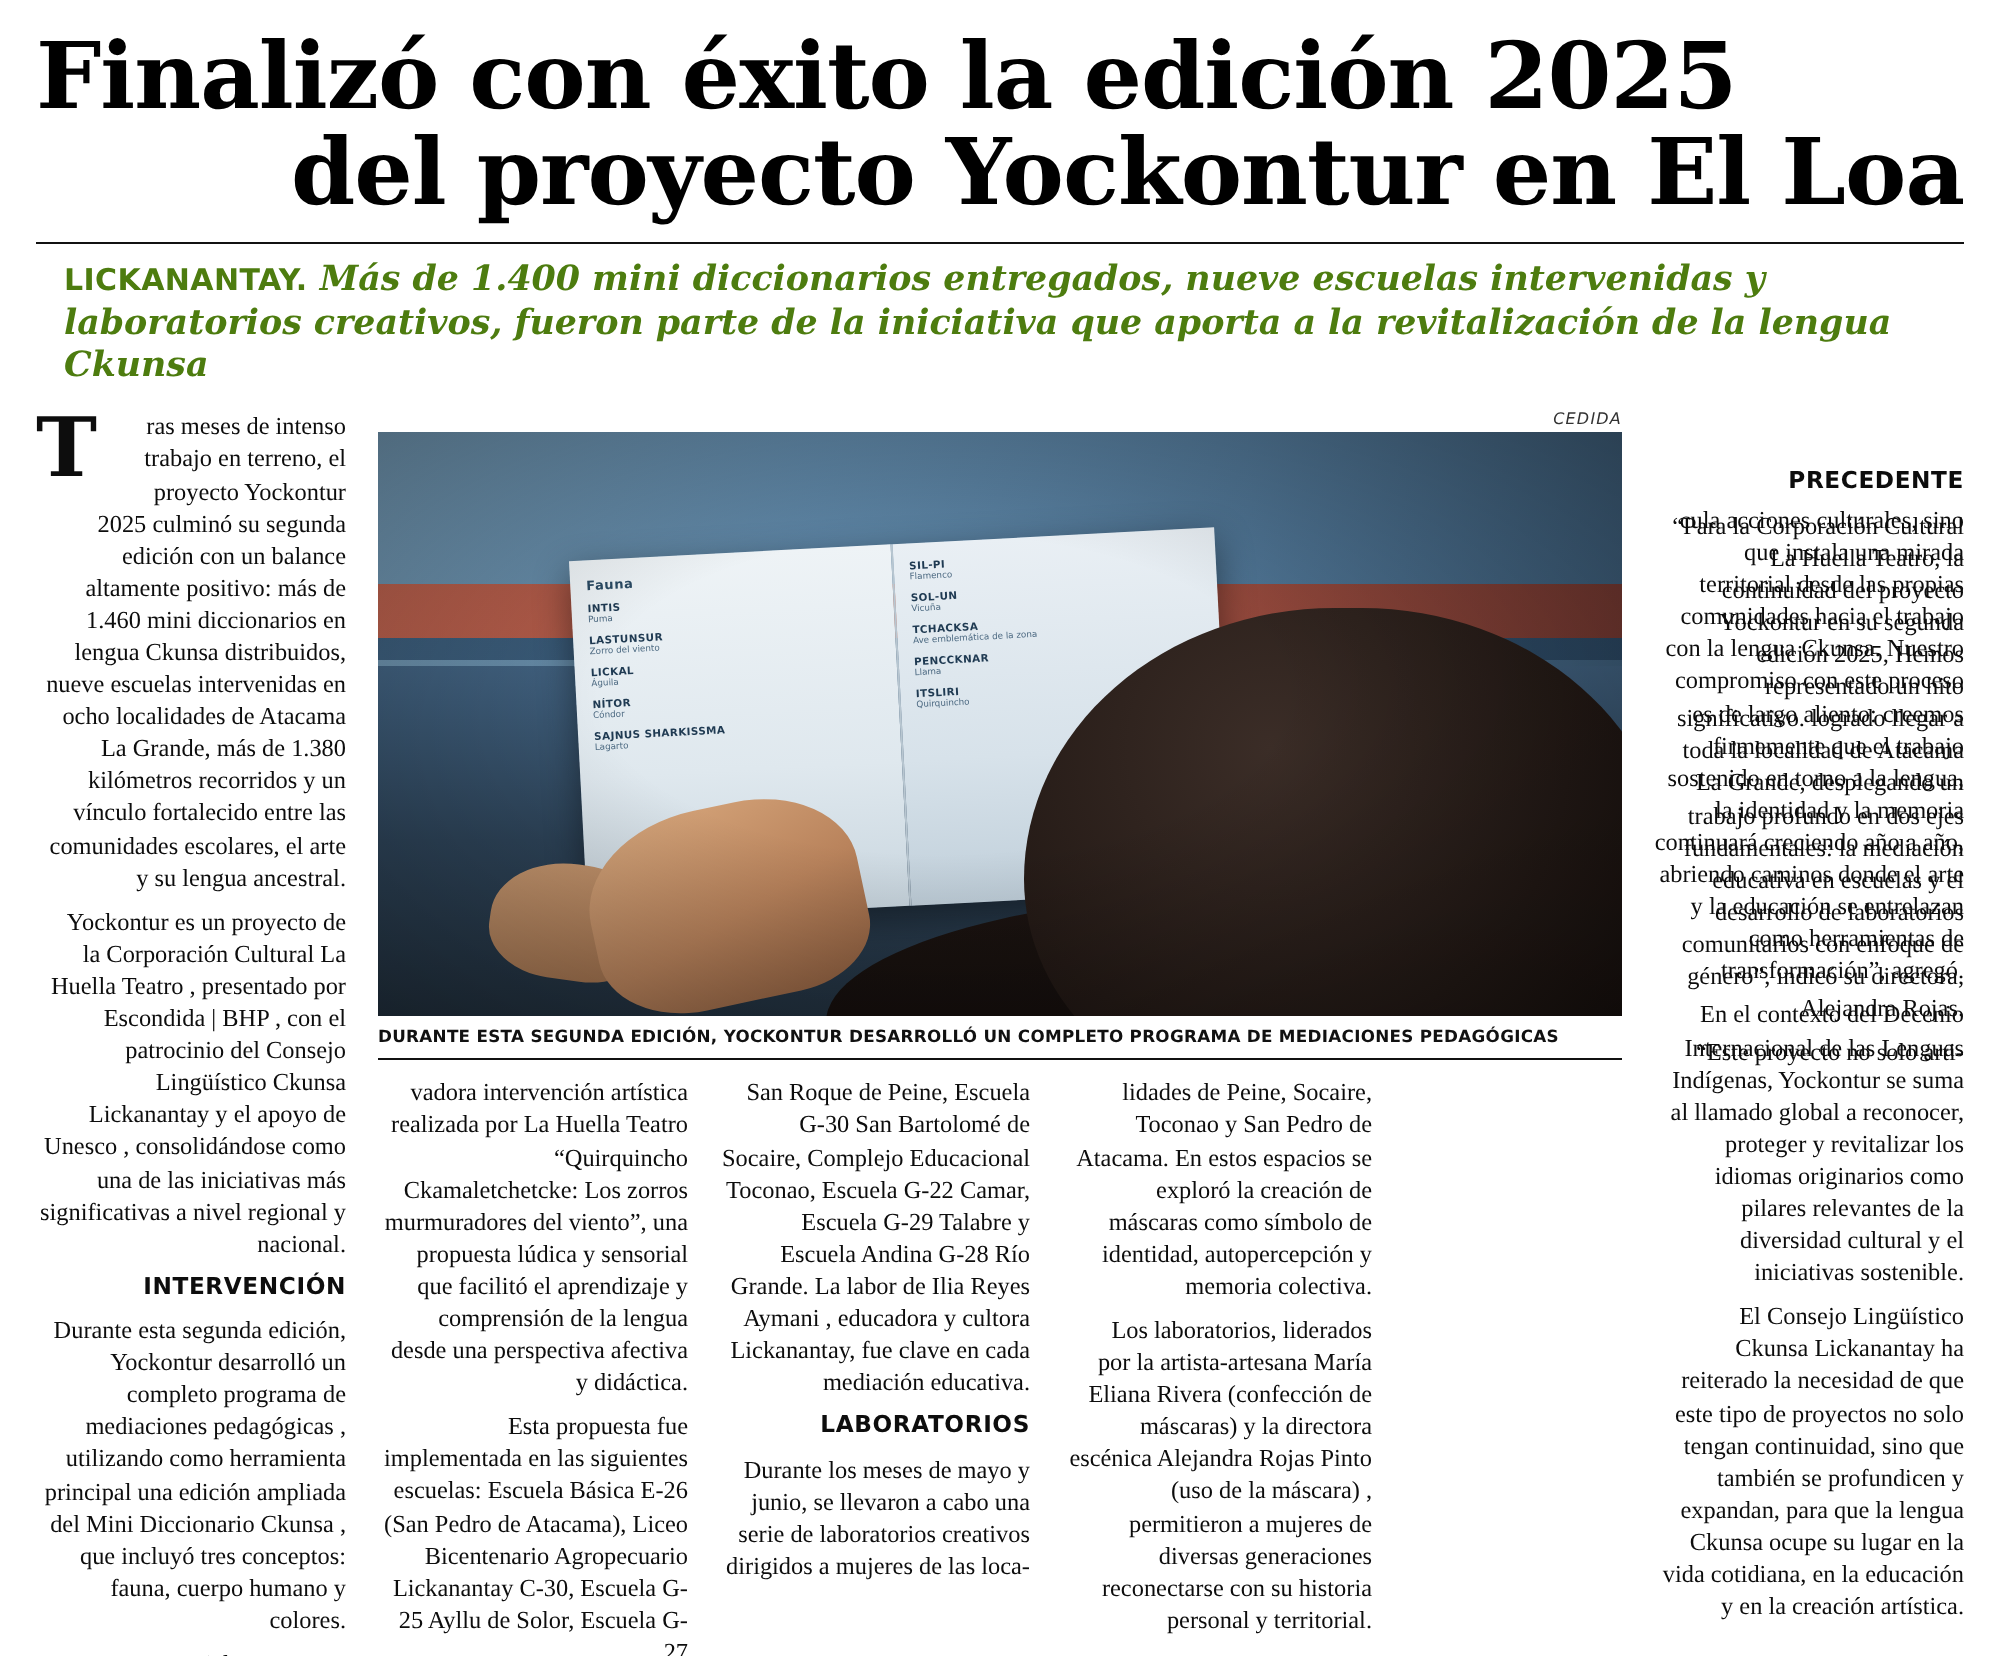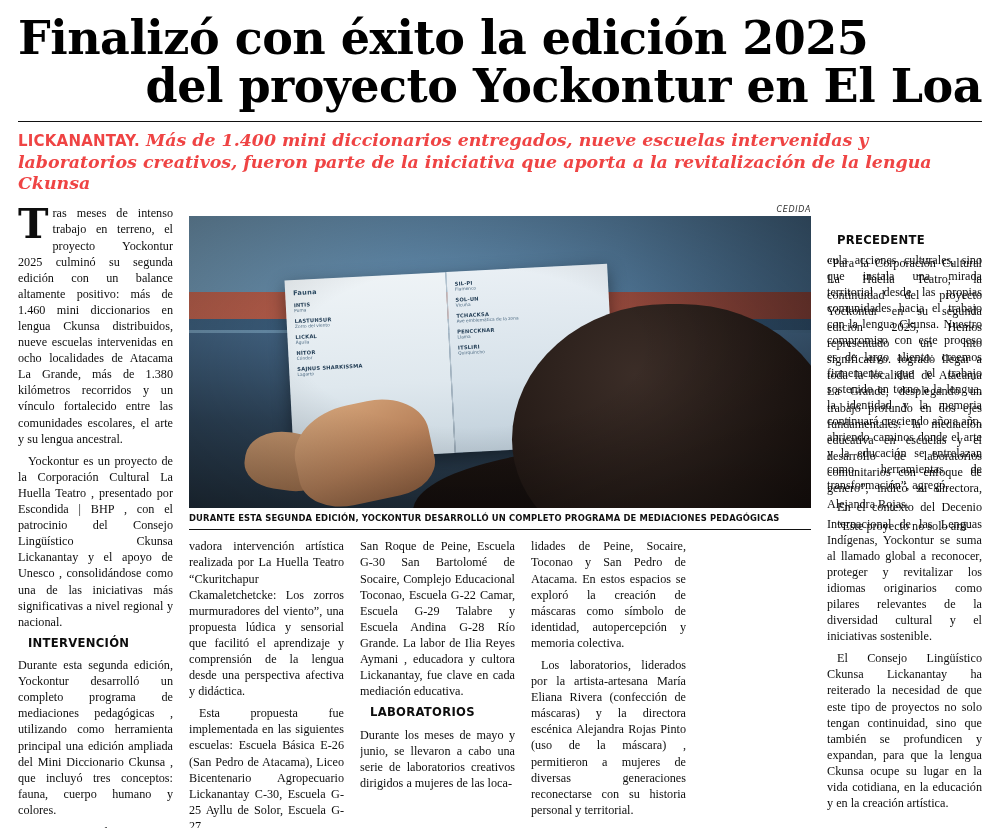--- a/index.html
+++ b/index.html
@@ -33,22 +33,22 @@
     border-top: 1px solid #111;
     margin: 10px 0 8px 0;
   }
   
   .lead {
     font-family: "DejaVu Serif", "Liberation Serif", serif;
     font-style: italic;
     font-weight: 700;
     font-size: 17.4px;
     line-height: 1.26;
-    margin: 0 0 10px 0;
-    color: #ef4444;
+    margin: 0 0 10px 14px;
+    color: #4d7c0f;
   }
   .lead .kicker {
     font-style: normal;
     font-weight: 700;
     font-size: 15px;
     letter-spacing: 0.2px;
     font-family: "DejaVu Sans", "Liberation Sans", sans-serif;
   }
   
   .grid {
@@ -58,21 +58,21 @@
     height: 578px;
   }
   .col {
     font-size: 12.2px;
     line-height: 1.32;
     text-align: justify;
     hyphens: auto;
     -webkit-hyphens: auto;
     overflow: hidden;
   }
-  .col p { margin: 0 0 6px 0; text-indent: 10px; }
+  .col p { margin: 0 0 6px 0; text-indent: 10px; text-align: right; }
   .col p.noindent { text-indent: 0; }
   .subhead {
     font-family: "DejaVu Sans", "Liberation Sans", sans-serif;
     font-weight: 700;
     font-size: 11.6px;
     letter-spacing: 0.3px;
     margin: 7px 0 5px 0;
     text-indent: 0;
     text-align: left;
   }
@@ -300,21 +300,21 @@
         <div class="ph-hand"></div>
         <div class="ph-shoulder"></div>
         <div class="ph-head"></div>
         <div class="ph-vig"></div>
       </div>
 
       <div class="caption">DURANTE ESTA SEGUNDA EDICIÓN, YOCKONTUR DESARROLLÓ UN COMPLETO PROGRAMA DE MEDIACIONES PEDAGÓGICAS</div>
 
       <div class="photo-col-texts">
         <div class="col">
-          <p class="noindent">vadora intervención artística realizada por La Huella Teatro “Ckuritchapur Ckamaletchetcke: Los zorros murmuradores del viento”, una propuesta lúdica y sensorial que facilitó el aprendizaje y comprensión de la lengua desde una perspectiva afectiva y didáctica.</p>
+          <p class="noindent">vadora intervención artística realizada por La Huella Teatro “Quirquincho Ckamaletchetcke: Los zorros murmuradores del viento”, una propuesta lúdica y sensorial que facilitó el aprendizaje y comprensión de la lengua desde una perspectiva afectiva y didáctica.</p>
           <p>Esta propuesta fue implementada en las siguientes escuelas: Escuela Básica E-26 (San Pedro de Atacama), Liceo Bicentenario Agropecuario Lickanantay C-30, Escuela G-25 Ayllu de Solor, Escuela G-27</p>
         </div>
         <div class="col">
           <p class="noindent">San Roque de Peine, Escuela G-30 San Bartolomé de Socaire, Complejo Educacional Toconao, Escuela G-22 Camar, Escuela G-29 Talabre y Escuela Andina G-28 Río Grande. La labor de Ilia Reyes Aymani , educadora y cultora Lickanantay, fue clave en cada mediación educativa.</p>
           <p class="subhead">LABORATORIOS</p>
           <p class="noindent">Durante los meses de mayo y junio, se llevaron a cabo una serie de laboratorios creativos dirigidos a mujeres de las loca-</p>
         </div>
         <div class="col">
           <p class="noindent">lidades de Peine, Socaire, Toconao y San Pedro de Atacama. En estos espacios se exploró la creación de máscaras como símbolo de identidad, autopercepción y memoria colectiva.</p>
           <p>Los laboratorios, liderados por la artista-artesana María Eliana Rivera (confección de máscaras) y la directora escénica Alejandra Rojas Pinto (uso de la máscara) , permitieron a mujeres de diversas generaciones reconectarse con su historia personal y territorial.</p>

